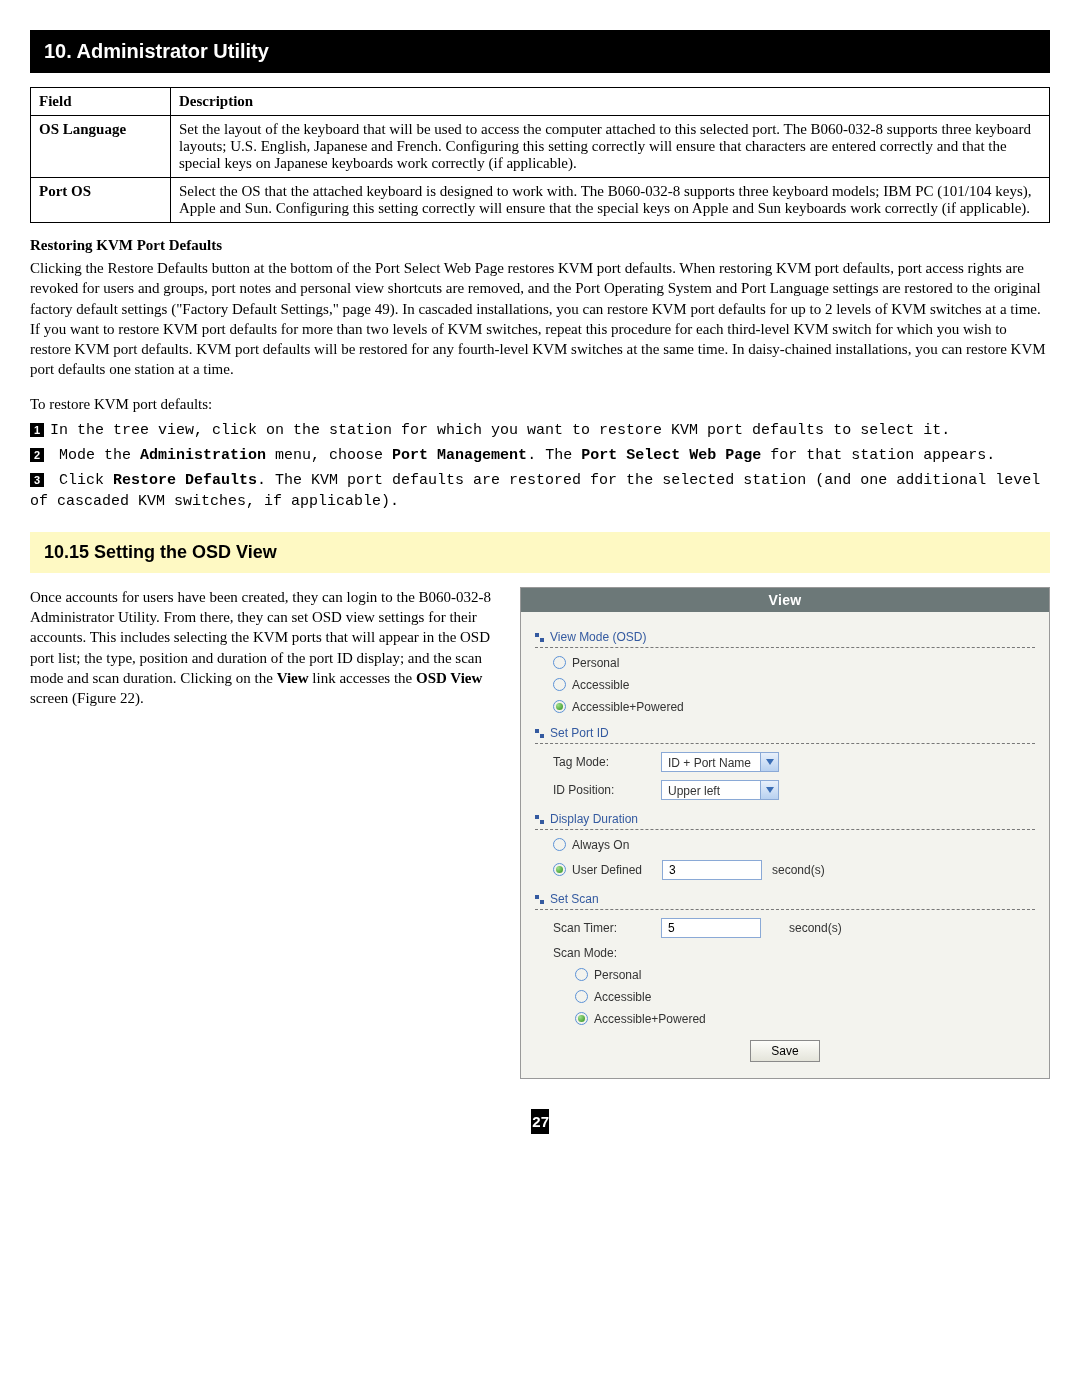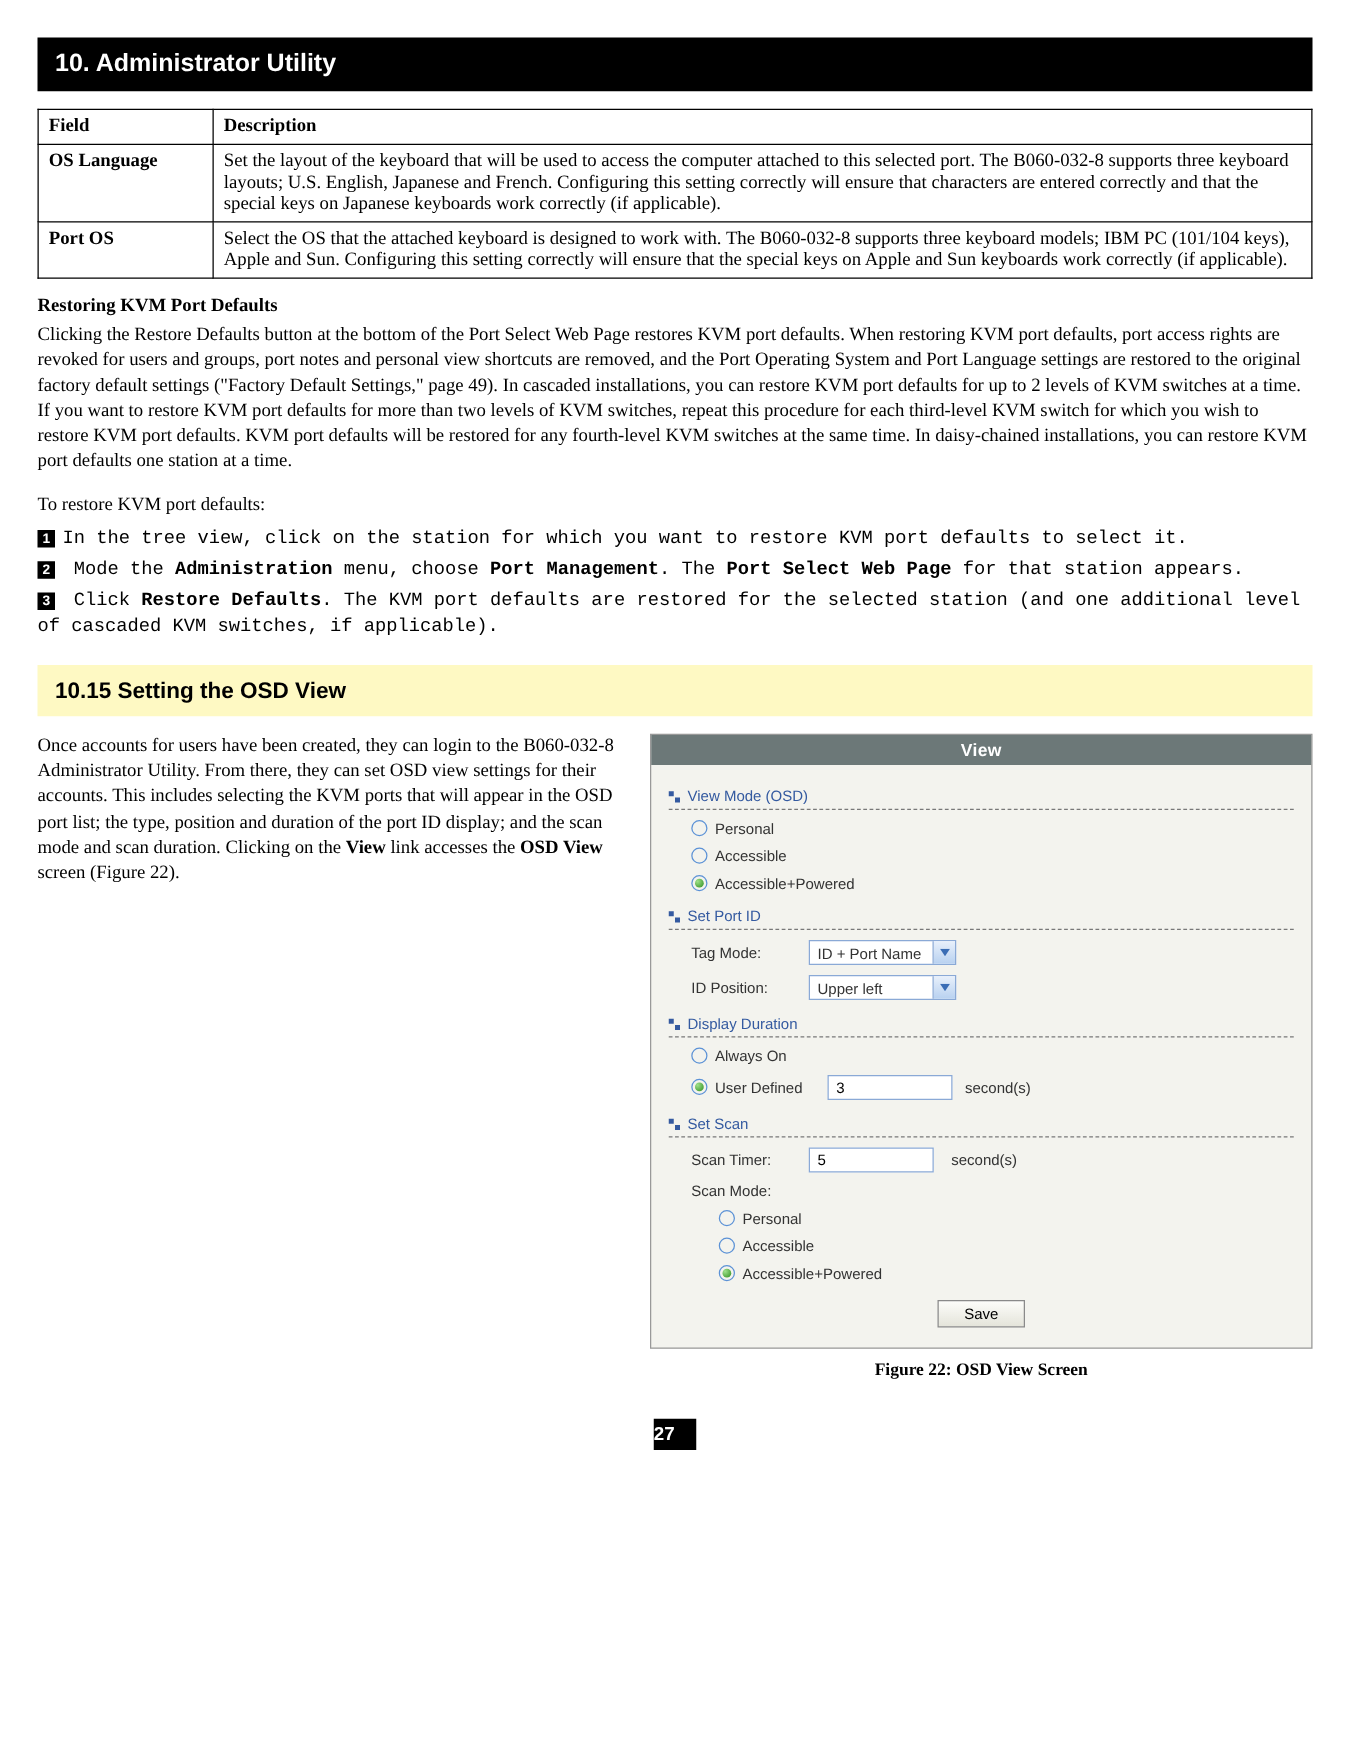--- a/index.html
+++ b/index.html
@@ -133,21 +133,21 @@
   .radio-row {
     margin: 8px 0 8px 18px;
     display: flex;
     align-items: center;
     gap: 6px;
   }
   .form-row {
     margin: 8px 0 8px 18px;
     display: flex;
     align-items: center;
-    gap: 10px;
+    gap: 24px;
   }
   .form-row .lbl { width: 84px; }
   .radio {
     display: inline-block;
     width: 13px; height: 13px;
     border: 1.5px solid #5c92d6;
     border-radius: 50%;
     position: relative;
     flex-shrink: 0;
   }
@@ -208,22 +208,22 @@
     margin-top: 10px;
   }
   .page-num {
     display: block;
     margin: 30px auto 0 auto;
     background: #000;
     color: #fff;
     font-family: Arial, sans-serif;
     font-weight: bold;
     font-size: 15px;
-    width: 34px;
-    text-align: left;
+    width: 18px;
+    text-align: right;
     padding: 4px 0;
   }
   .bold { font-weight: bold; }
 </style>
 </head>
 <body>
 
 <div class="page">
 
   <div class="chapter-bar">10. Administrator Utility</div>
@@ -343,18 +343,17 @@
               </div>
             <div class="radio-row">
                 <span class="radio checked"></span>
                 <span>Accessible+Powered</span>
               </div>
           </div>
 
           <button class="save-btn">Save</button>
         </div>
       </div>
-      <div class="caption">Figure 22: OSD View Screen</div>
     </div>
   </div>
 
   <span class="page-num">27</span>
 </div>
 
 </body></html>

